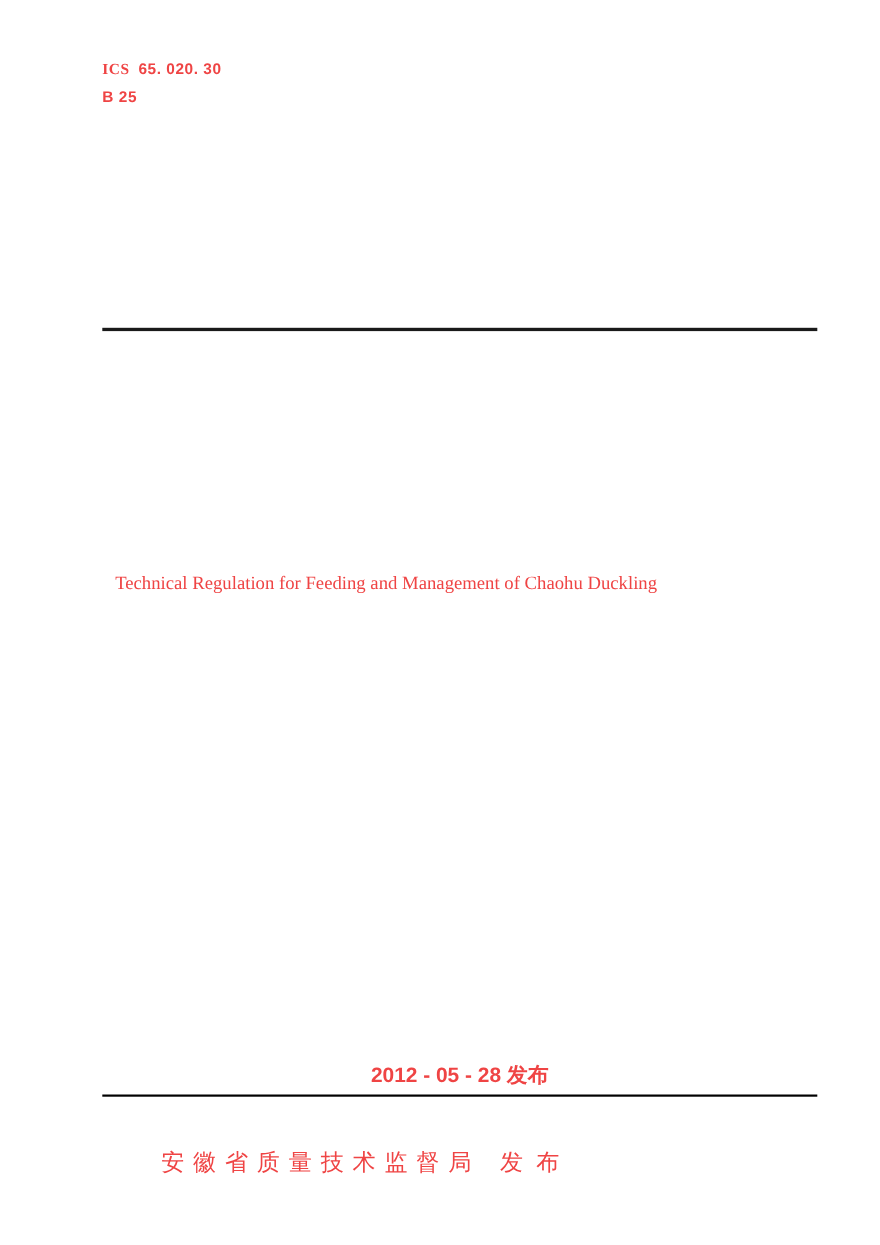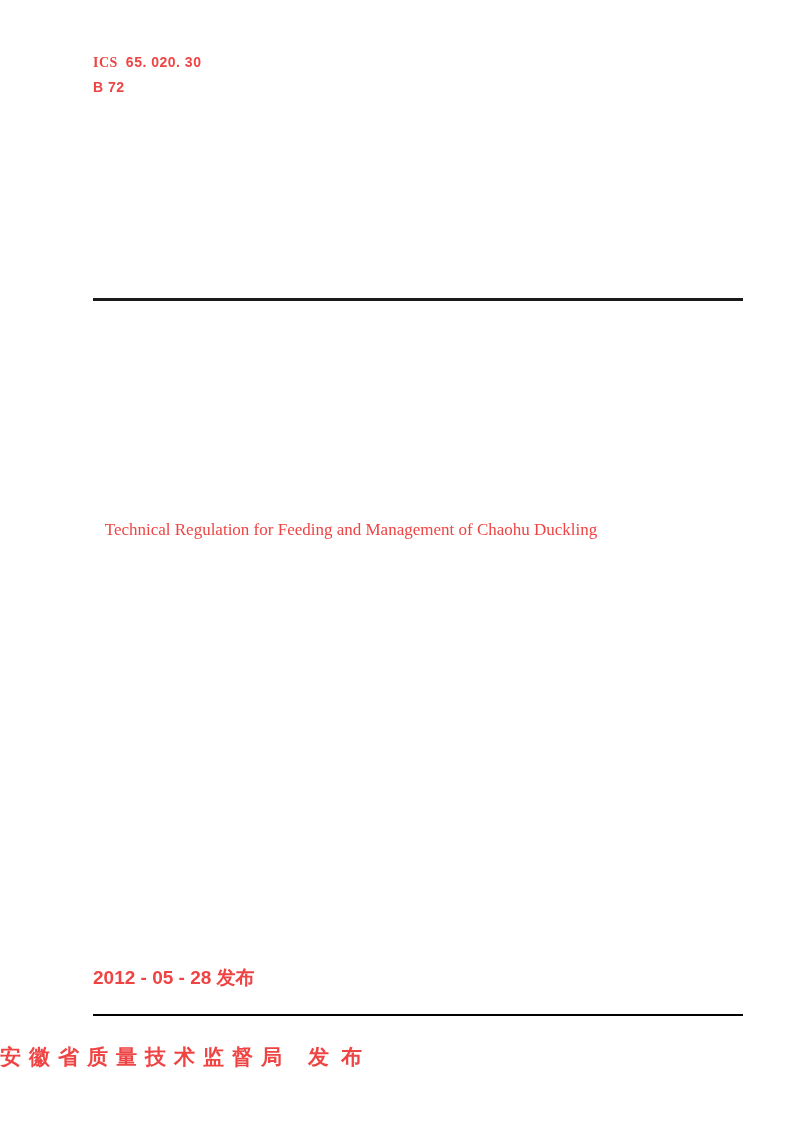--- a/index.html
+++ b/index.html
@@ -88,56 +88,56 @@
     font-family: "Liberation Serif", serif;
     font-size: 17px;
     font-weight: 400;
   }
   .dates-row {
     position: absolute;
     left: 93px;
     width: 650px;
     top: 949px;
     display: flex;
-    justify-content: space-between;
+    justify-content: center;
     align-items: baseline;
     font-size: 19px;
     font-weight: bold;
-    padding-bottom: 23px;
+    padding-bottom: 4px;
     border-bottom: 2px solid #000000;
     white-space: nowrap;
   }
   .publisher-row {
     position: absolute;
     left: 0;
     width: 667px;
     top: 1027px;
-    text-align: left;
+    text-align: center;
     font-size: 21px;
-    font-weight: bold;
+    font-weight: normal;
     white-space: nowrap;
   }
   .publisher-name {
     letter-spacing: 8px;
   }
   .release-label {
     letter-spacing: 12px;
     margin-left: 18px;
   }
 </style>
 </head>
 <body>
 
 <div class="page">
 
   <div class="ics-block">
     <div class="ics-line">
       <span class="ics-prefix">ICS</span><span class="ics-code">65. 020. 30</span>
     </div>
-    <div class="class-code">B 72</div>
+    <div class="class-code">B 25</div>
   </div>
 
 
 
 
   <div class="rule-top"></div>
 
 
   <div class="title-en">Technical Regulation for Feeding and Management of Chaohu Duckling</div>
 

